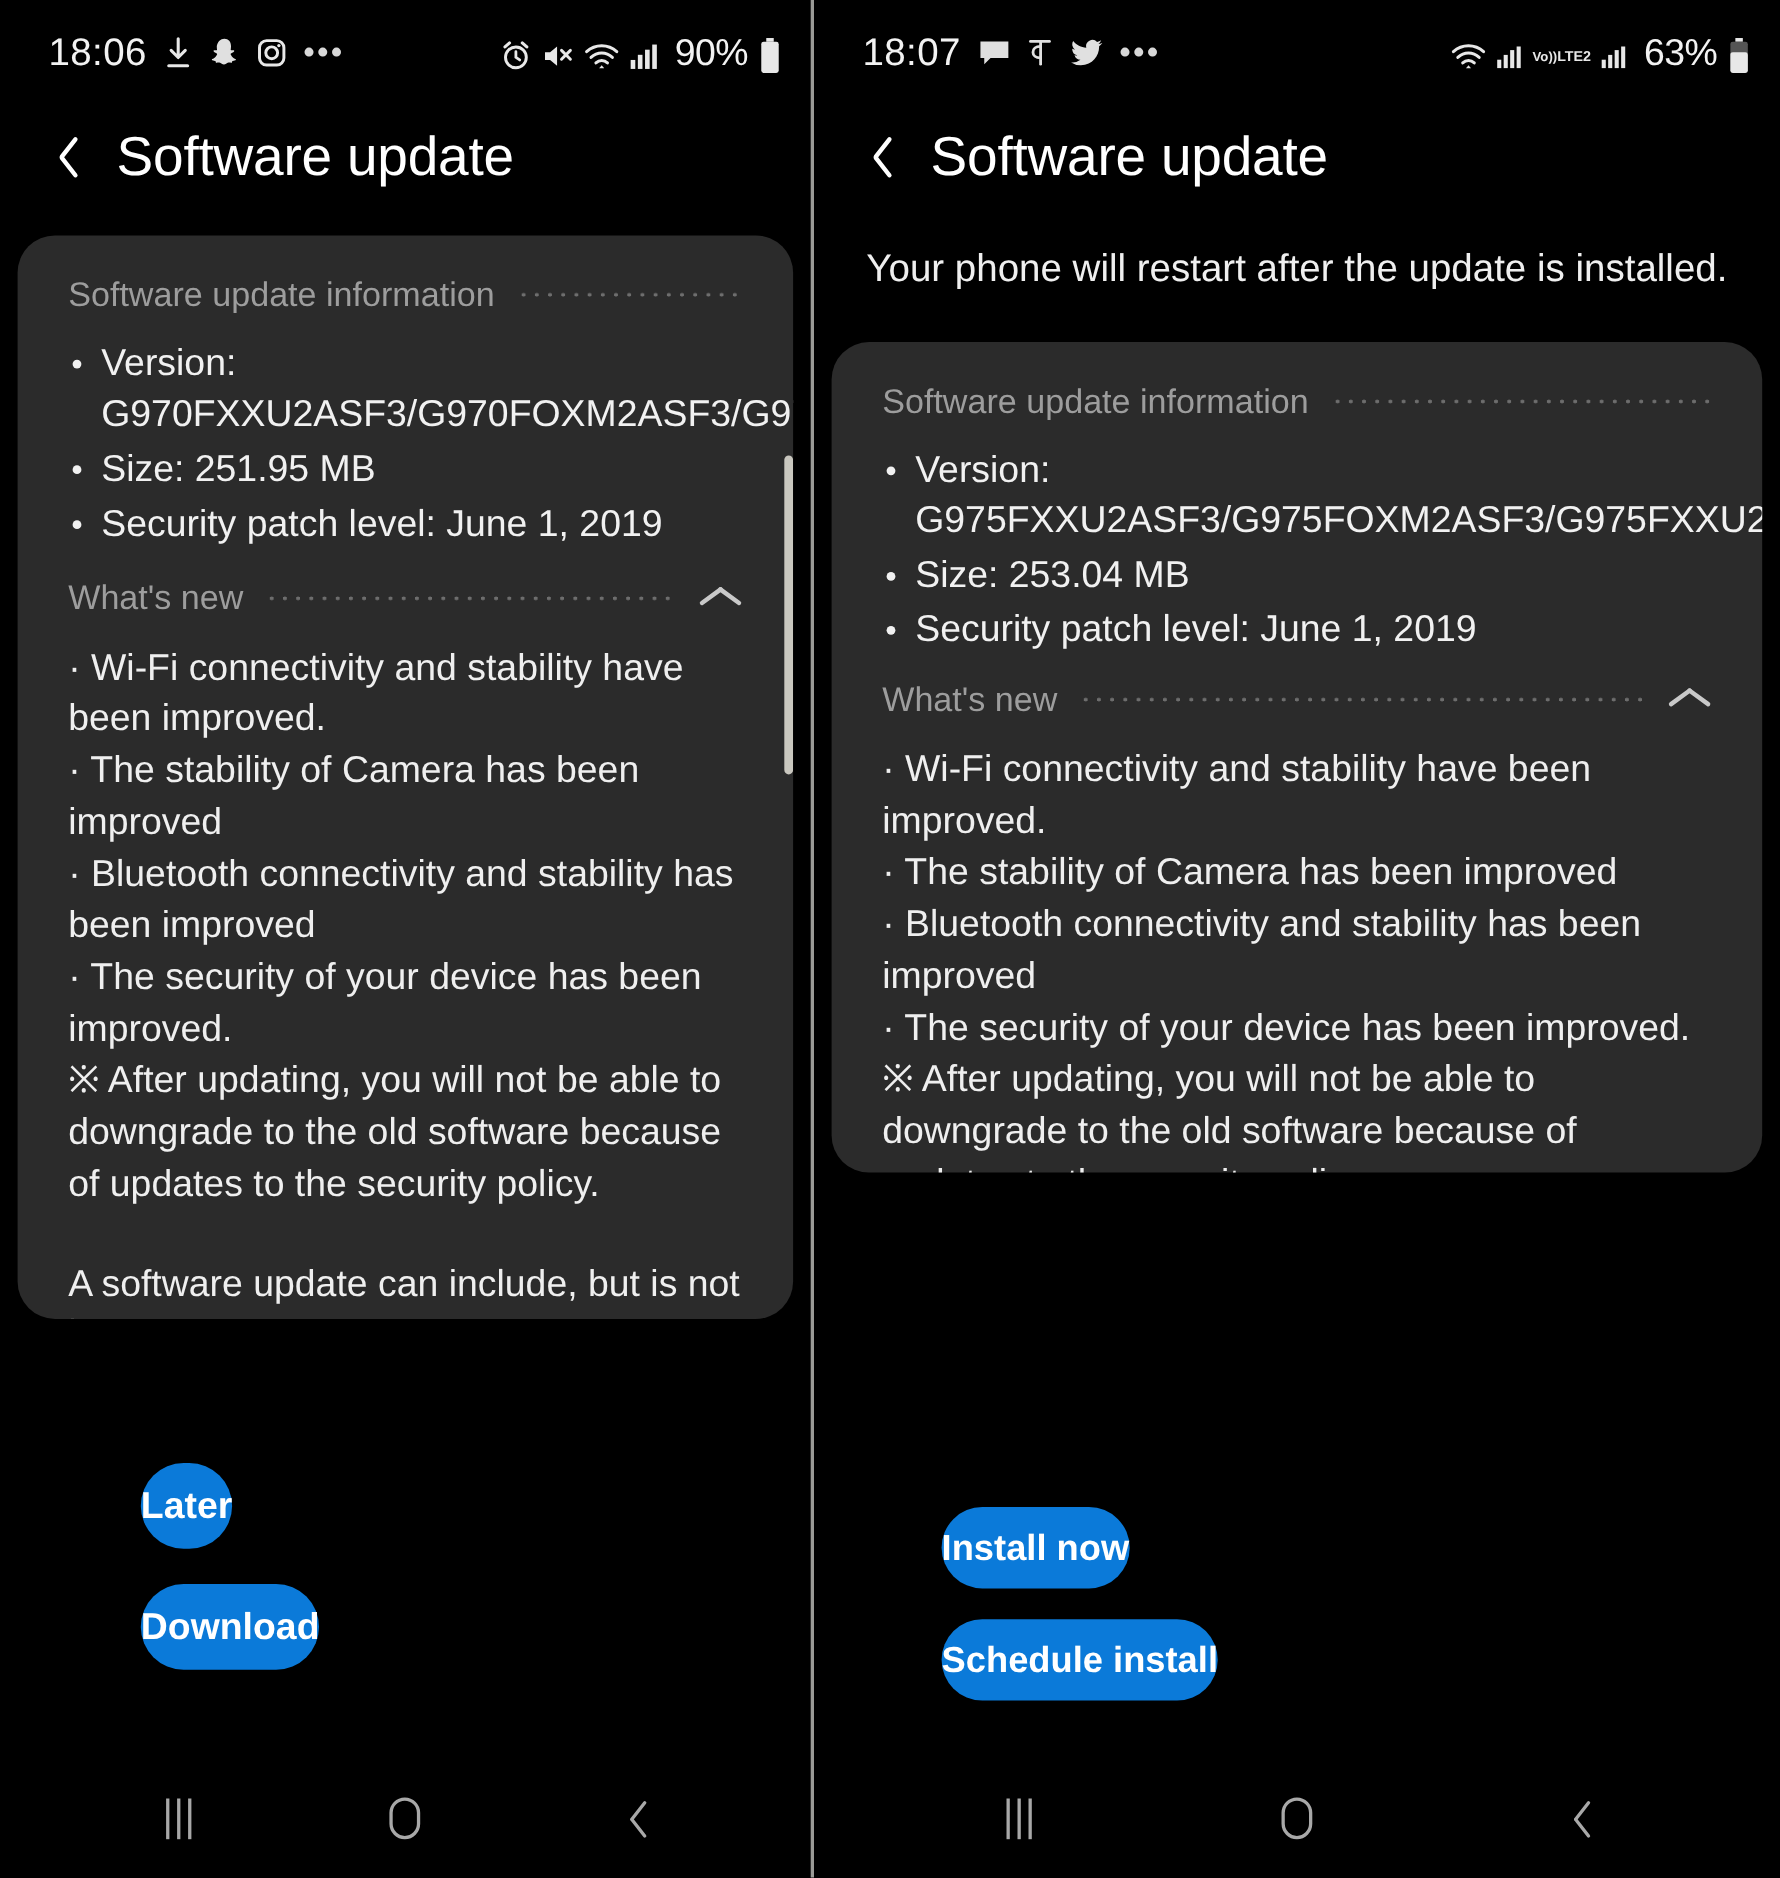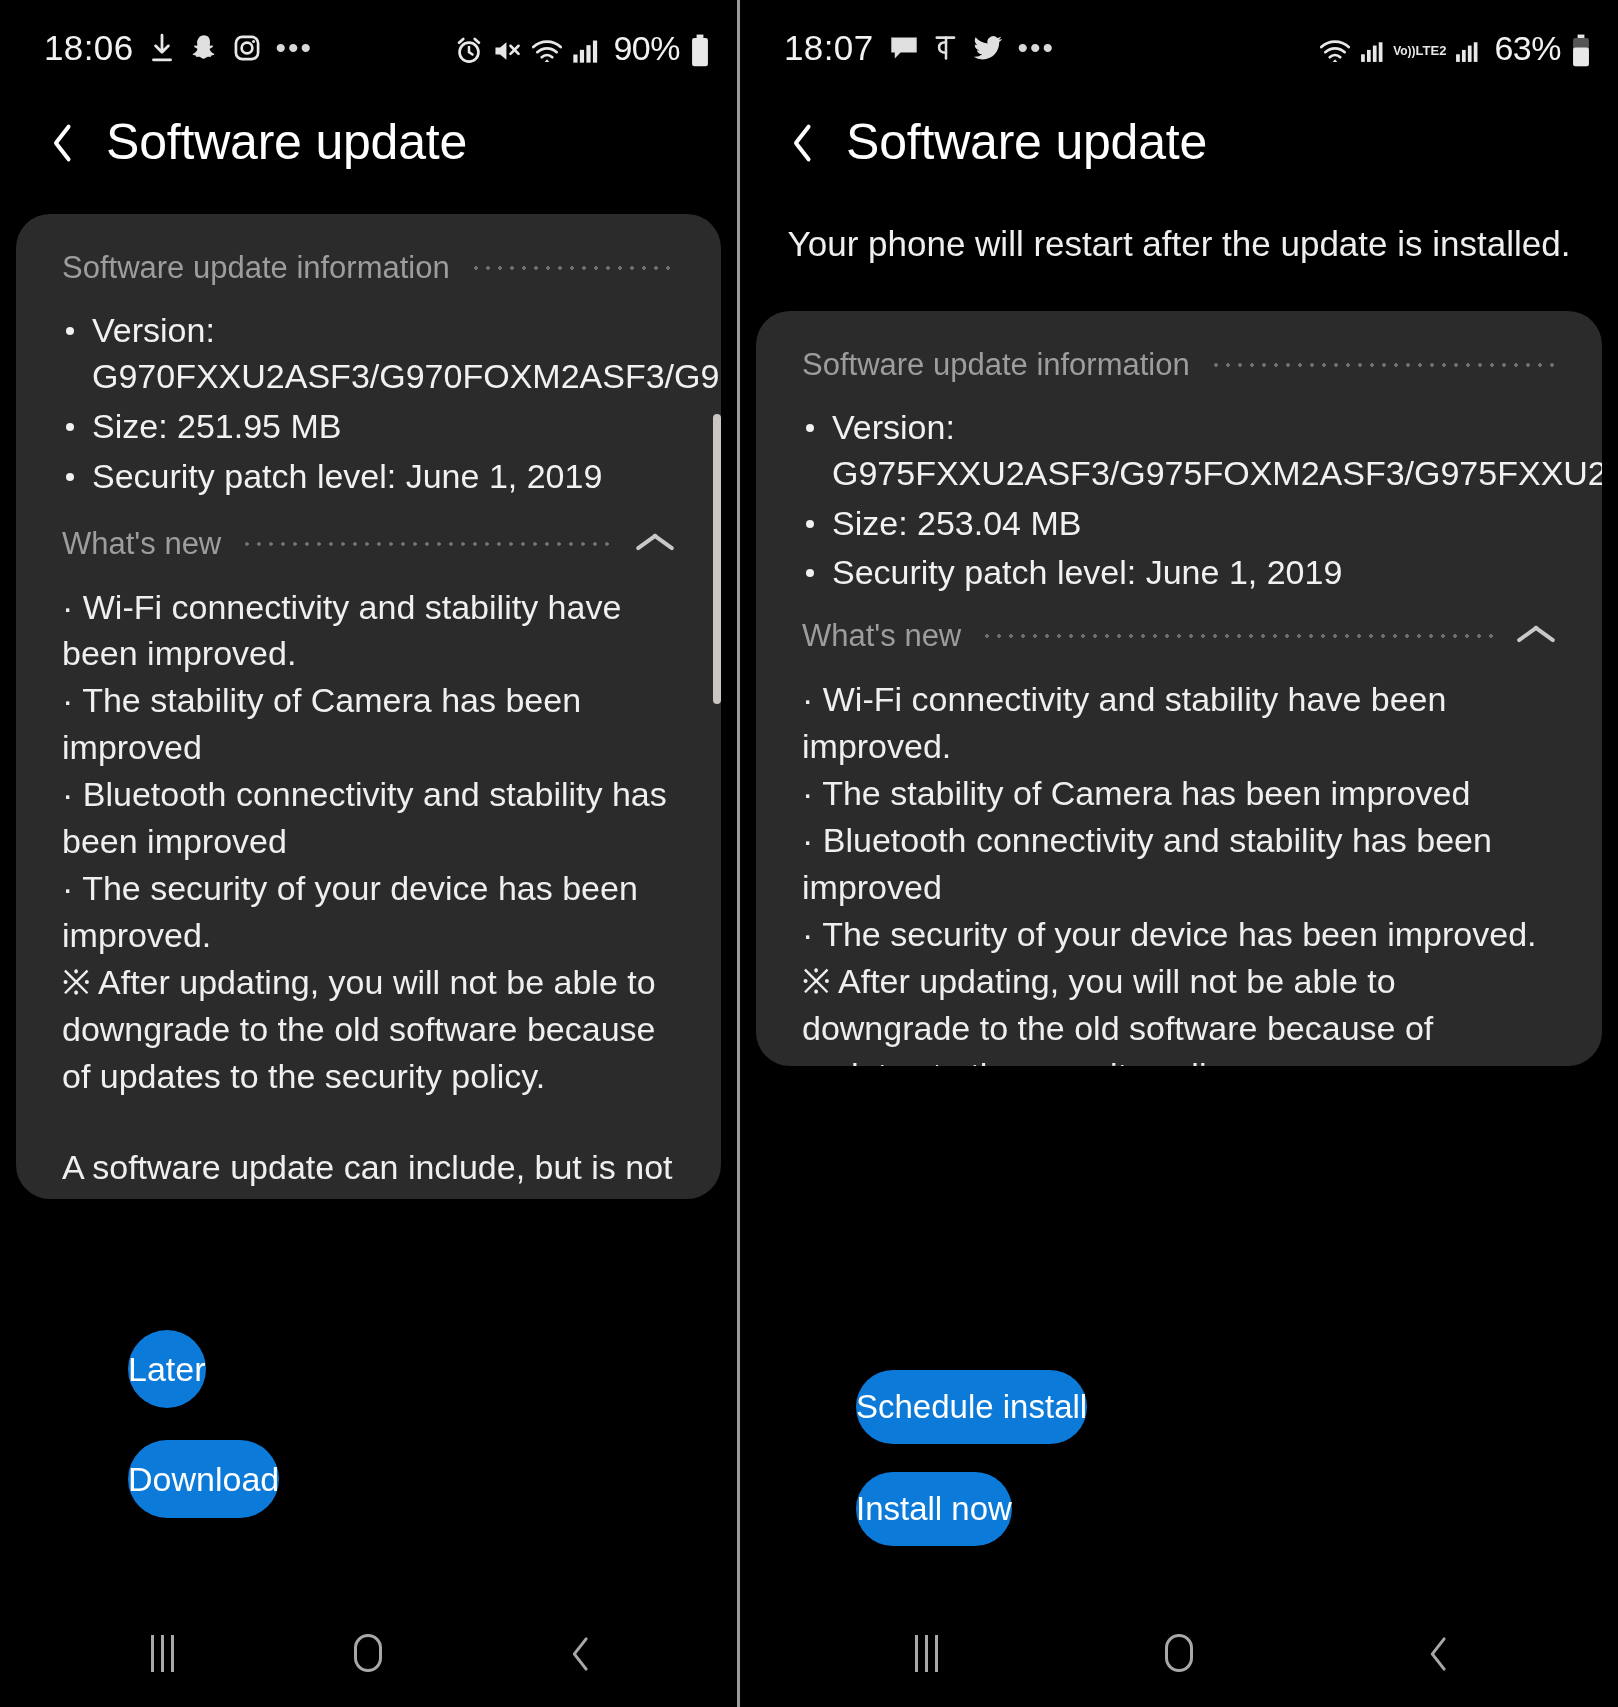--- a/index.html
+++ b/index.html
@@ -118,21 +118,21 @@
 
   
   .btnbar { position: absolute; left: 0; right: 0; }
   .btn {
     display: flex; align-items: center; justify-content: center;
     background: #0b7ad9;
     color: #fff;
     border: none;
     border-radius: 60px;
     font-family: "Liberation Sans", sans-serif;
-    font-weight: 400;
+    font-weight: 700;
     cursor: pointer;
   }
   .phone.left .btn  { height: 78px; font-size: 34px; margin: 0 128px 32px; }
   .phone.right .btn { height: 74px; font-size: 33px; margin: 0 116px 28px; }
 
   
   .navbar {
     position: absolute; bottom: 0; left: 0; right: 0;
     height: 108px;
     display: flex; align-items: center; justify-content: space-around;
@@ -383,22 +383,22 @@
       <div class="whatsnew-block">
         <div class="wn-line">· Wi-Fi connectivity and stability have been improved.</div>
         <div class="wn-line">· The stability of Camera has been improved</div>
         <div class="wn-line">· Bluetooth connectivity and stability has been improved</div>
         <div class="wn-line">· The security of your device has been improved.</div>
         <div class="wn-line">※ After updating, you will not be able to downgrade to the old software because of updates to the security policy.</div>
       </div>
     </div>
 
     <div class="btnbar" style="top:1370px;">
+      <button class="btn">Install now</button>
       <button class="btn">Schedule install</button>
-      <button class="btn">Install now</button>
     </div>
 
     <div class="navbar">
       <div class="navbtn">
         <span class="nav-recents">
             <i></i>
             <i></i>
             <i></i>
           </span>
       </div>

